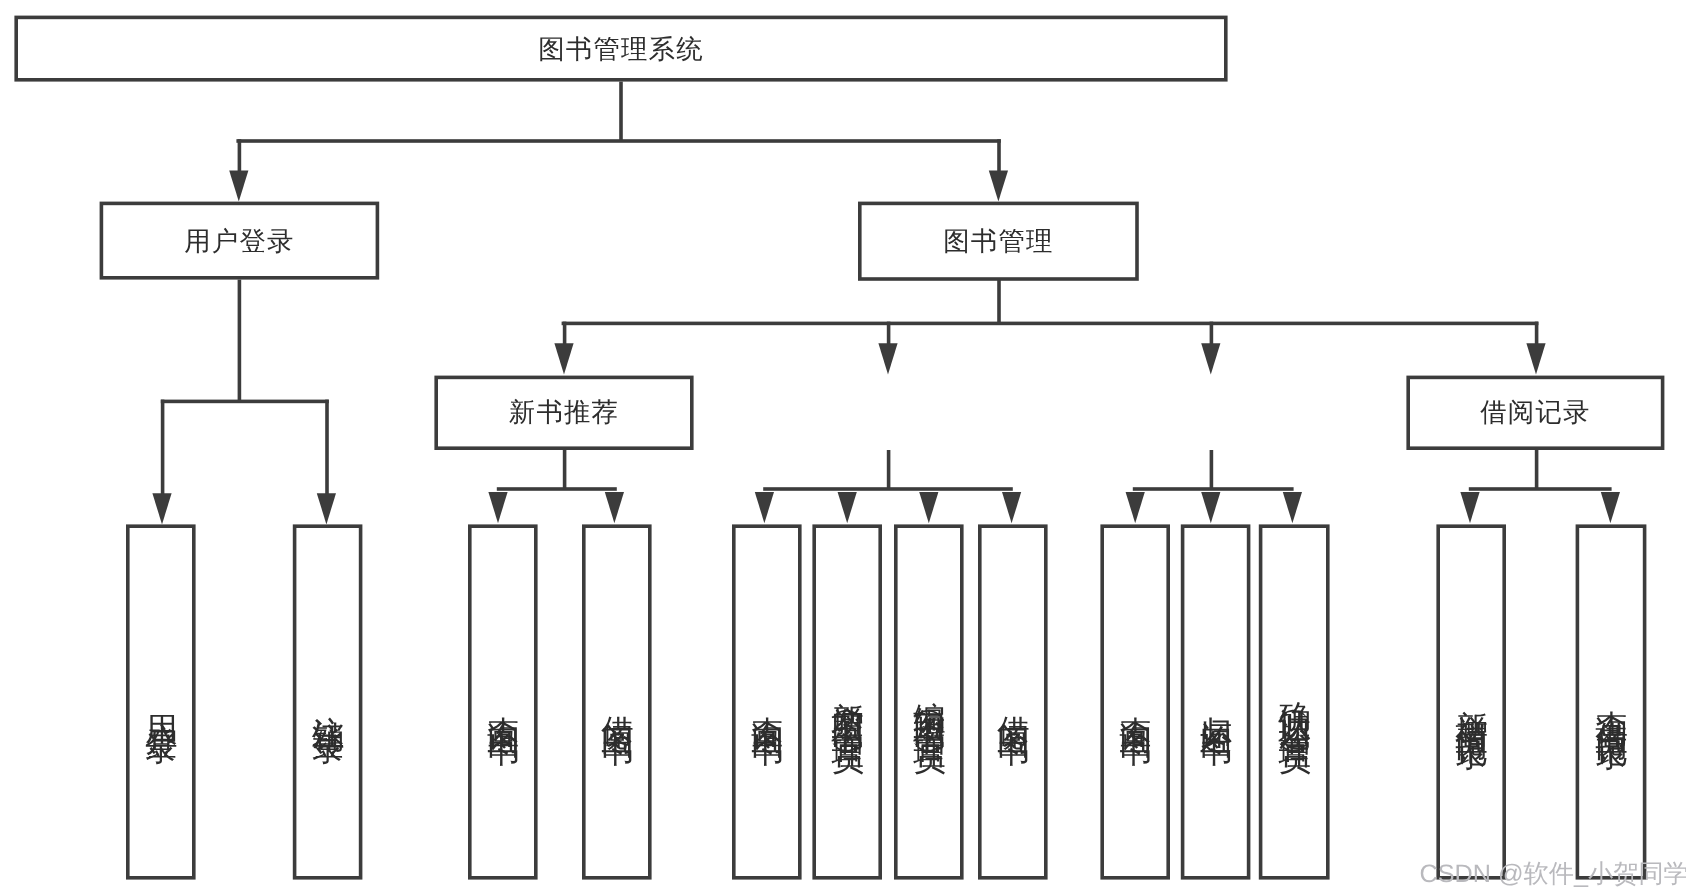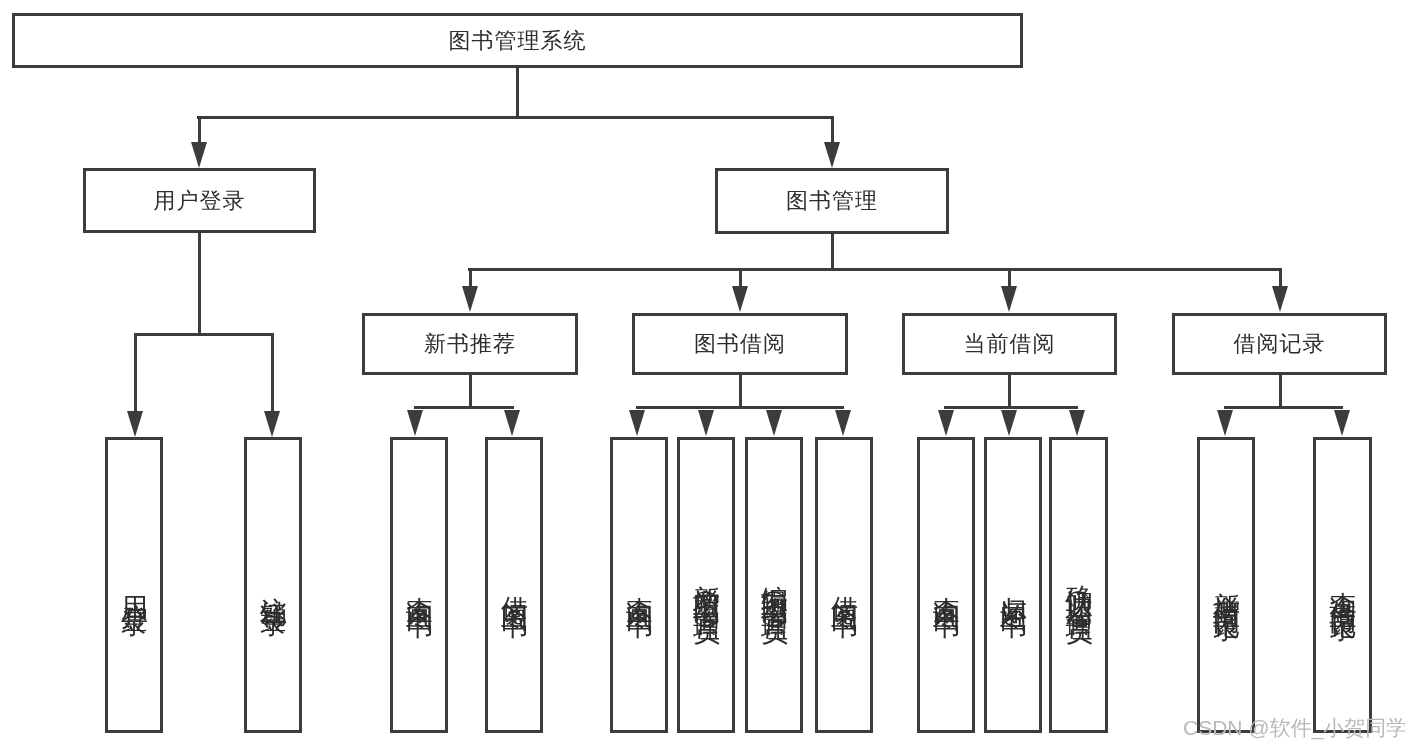--- a/index.html
+++ b/index.html
@@ -94,26 +94,20 @@
   <div class="vline" style="left:1008px;top:268px;height:24px;"></div>
   <div class="vline" style="left:1279px;top:268px;height:24px;"></div>
   <div class="arrow" style="left:462px;top:286px;"></div>
   <div class="arrow" style="left:732px;top:286px;"></div>
   <div class="arrow" style="left:1001px;top:286px;"></div>
   <div class="arrow" style="left:1272px;top:286px;"></div>
 
   <div class="box" style="left:362px;top:313px;width:216px;height:62px;justify-content:center;">
     <span>新书推荐</span>
   </div>
-  <div class="box" style="left:632px;top:313px;width:216px;height:62px;">
-    <span>图书借阅</span>
-  </div>
-  <div class="box" style="left:902px;top:313px;width:215px;height:62px;">
-    <span>当前借阅</span>
-  </div>
   <div class="box" style="left:1172px;top:313px;width:215px;height:62px;text-align:right;">
     <span>借阅记录</span>
   </div>
 
   <div class="vline" style="left:469px;top:375px;height:33px;"></div>
   <div class="hline" style="left:414px;top:406px;width:100px;"></div>
   <div class="arrow" style="left:407px;top:410px;"></div>
   <div class="arrow" style="left:504px;top:410px;"></div>
 
   <div class="vline" style="left:739px;top:375px;height:33px;"></div>

